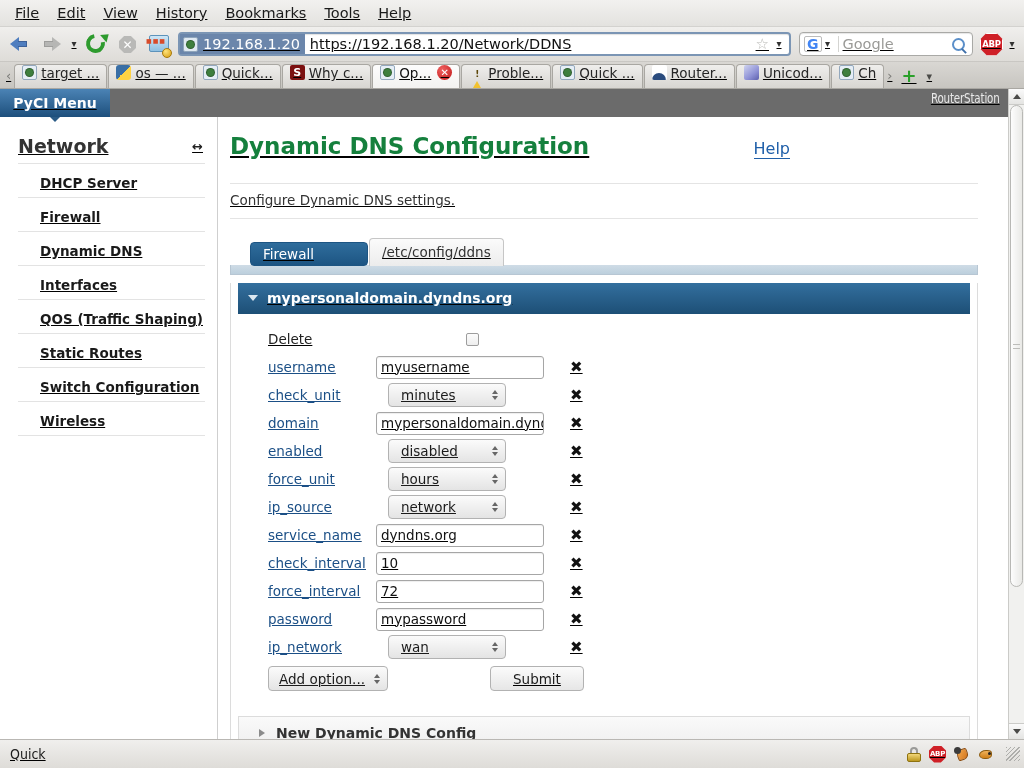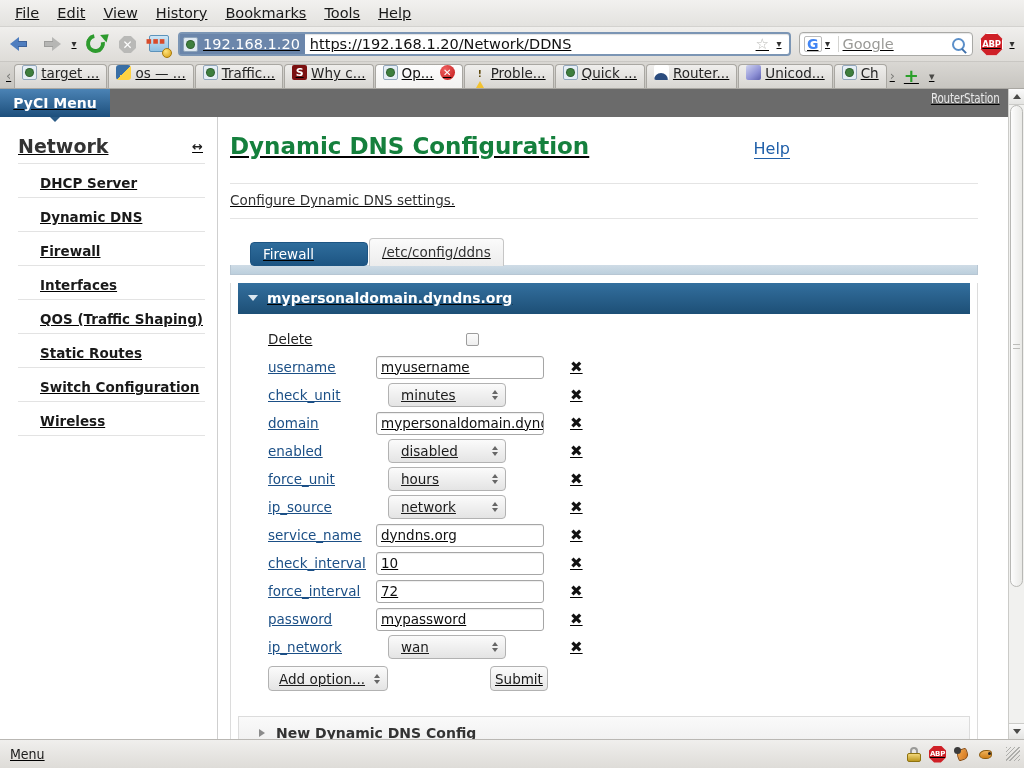--- a/index.html
+++ b/index.html
@@ -433,21 +433,21 @@
     width: 120px; height: 25px;
     border: 1px solid #b2b2b2; border-radius: 4px;
     background: linear-gradient(to bottom,#fbfbfb,#e4e4e4);
     display: flex; align-items: center; justify-content: space-between;
     padding: 0 7px 0 10px;
     font-size: 13.5px; color: #1b1b1b;
   }
   .addopt .aov { text-decoration: underline; }
   .submit-btn {
     margin-left: 102px;
-    height: 25px; padding: 0 4px;
+    height: 25px; padding: 0 22px;
     border: 1px solid #b2b2b2; border-radius: 4px;
     background: linear-gradient(to bottom,#fbfbfb,#e6e6e6);
     font-size: 13.5px; color: #1b1b1b;
     display: flex; align-items: center;
   }
 
   .sect-head2 {
     background: linear-gradient(to bottom,#fafafa,#ededed);
     border: 1px solid #dcdcdc;
     color: #333; font-weight: bold; font-size: 14px;
@@ -597,21 +597,21 @@
     <div class="tab">
       <span class="tfav fav-generic"></span>
       <span>target ...</span>
     </div>
     <div class="tab">
       <span class="tfav fav-py"></span>
       <span>os — ...</span>
     </div>
     <div class="tab">
       <span class="tfav fav-generic"></span>
-      <span>Traffic...</span>
+      <span>Quick...</span>
     </div>
     <div class="tab">
       <span class="tfav fav-so">S</span>
       <span>Why c...</span>
     </div>
     <div class="tab active">
       <span class="tfav fav-generic"></span>
       <span>Op...</span>
       <span class="tab-close">✕</span>
     </div>
@@ -651,22 +651,22 @@
 
       <div class="pagebody">
 
         <div class="sidebar">
           <div class="side-head">
             <span>Network</span>
             <span class="side-collapse">↔</span>
           </div>
           <ul class="side-list">
             <li>DHCP Server</li>
+            <li>Firewall</li>
             <li>Dynamic DNS</li>
-            <li>Firewall</li>
             <li>Interfaces</li>
             <li>QOS (Traffic Shaping)</li>
             <li>Static Routes</li>
             <li>Switch Configuration</li>
             <li>Wireless</li>
           </ul>
         </div>
 
         <div class="content">
           <div class="content-head">
@@ -847,21 +847,21 @@
             <span class="sb-grip"></span>
           </div>
       </div>
       <div class="sb-btn bot">
           <span class="sb-dn"></span>
         </div>
     </div>
   </div>
 
   <div class="statusbar">
-    <span class="status-text">Menu</span>
+    <span class="status-text">Quick</span>
     <span class="status-icons">
       <span class="ic-lock">
           <span class="shk"></span>
           <span class="body"></span>
         </span>
       <span class="ic-abp">ABP</span>
       <span class="ic-bug">
           <span class="b1"></span>
           <span class="b2"></span>
         </span>

